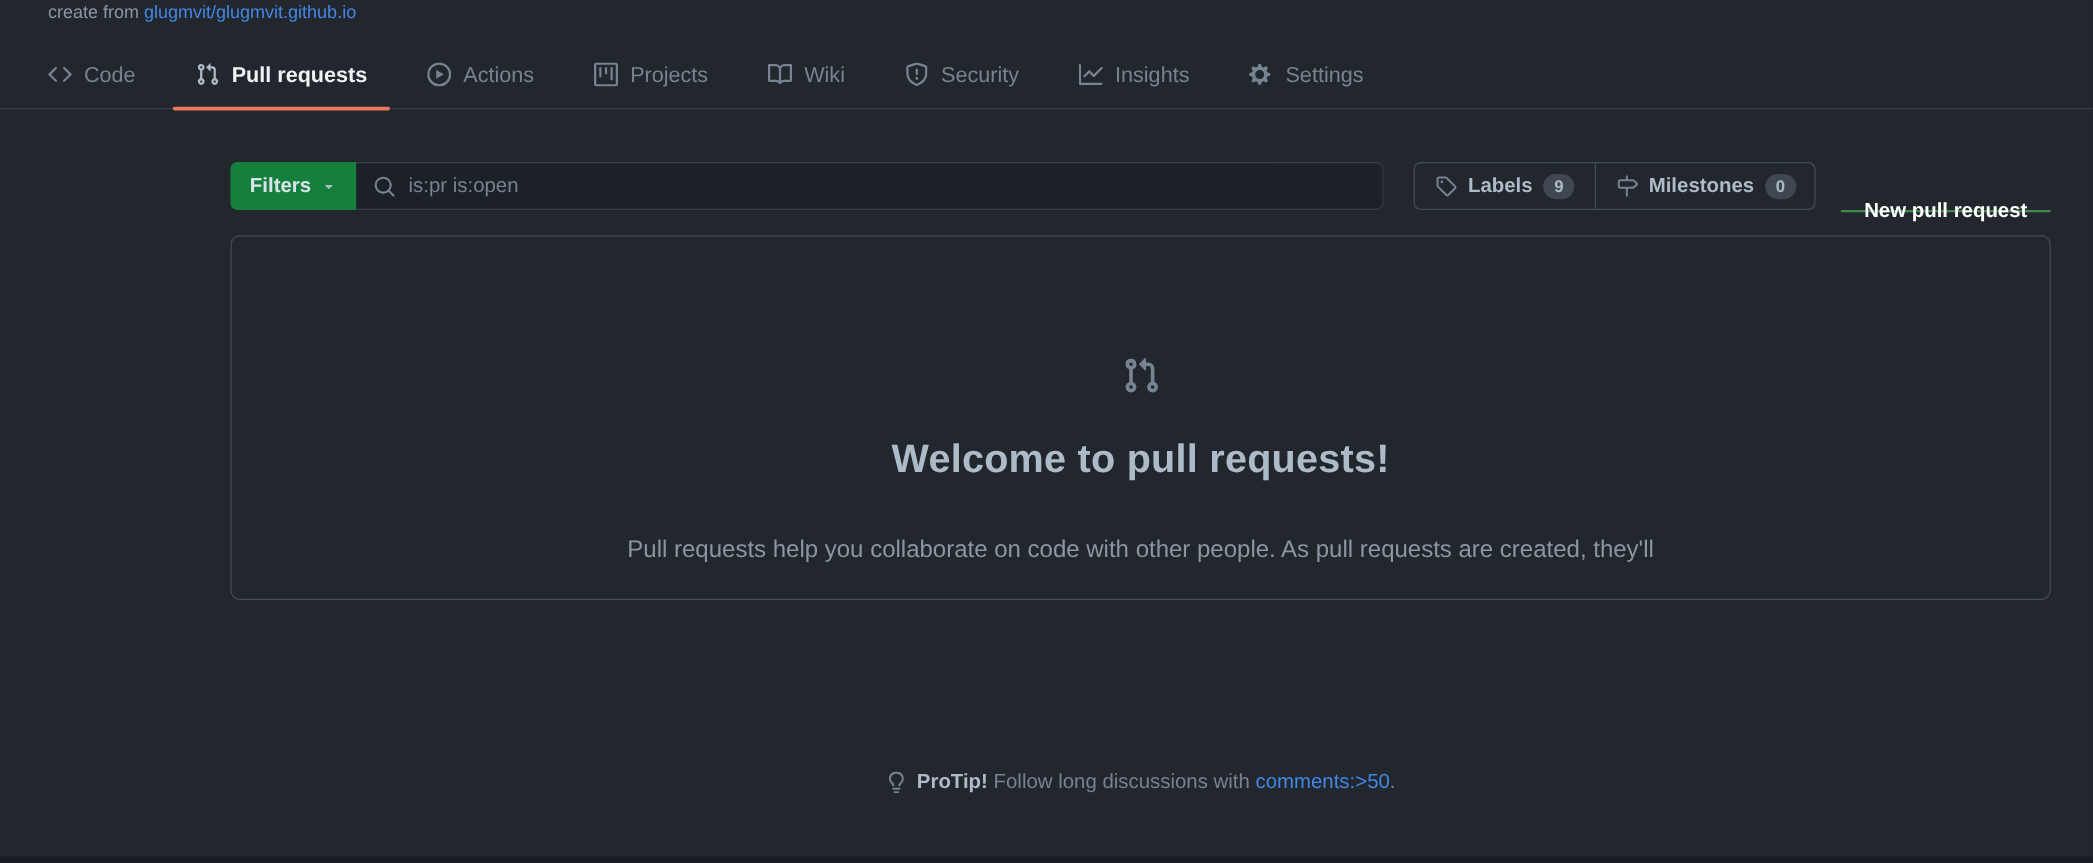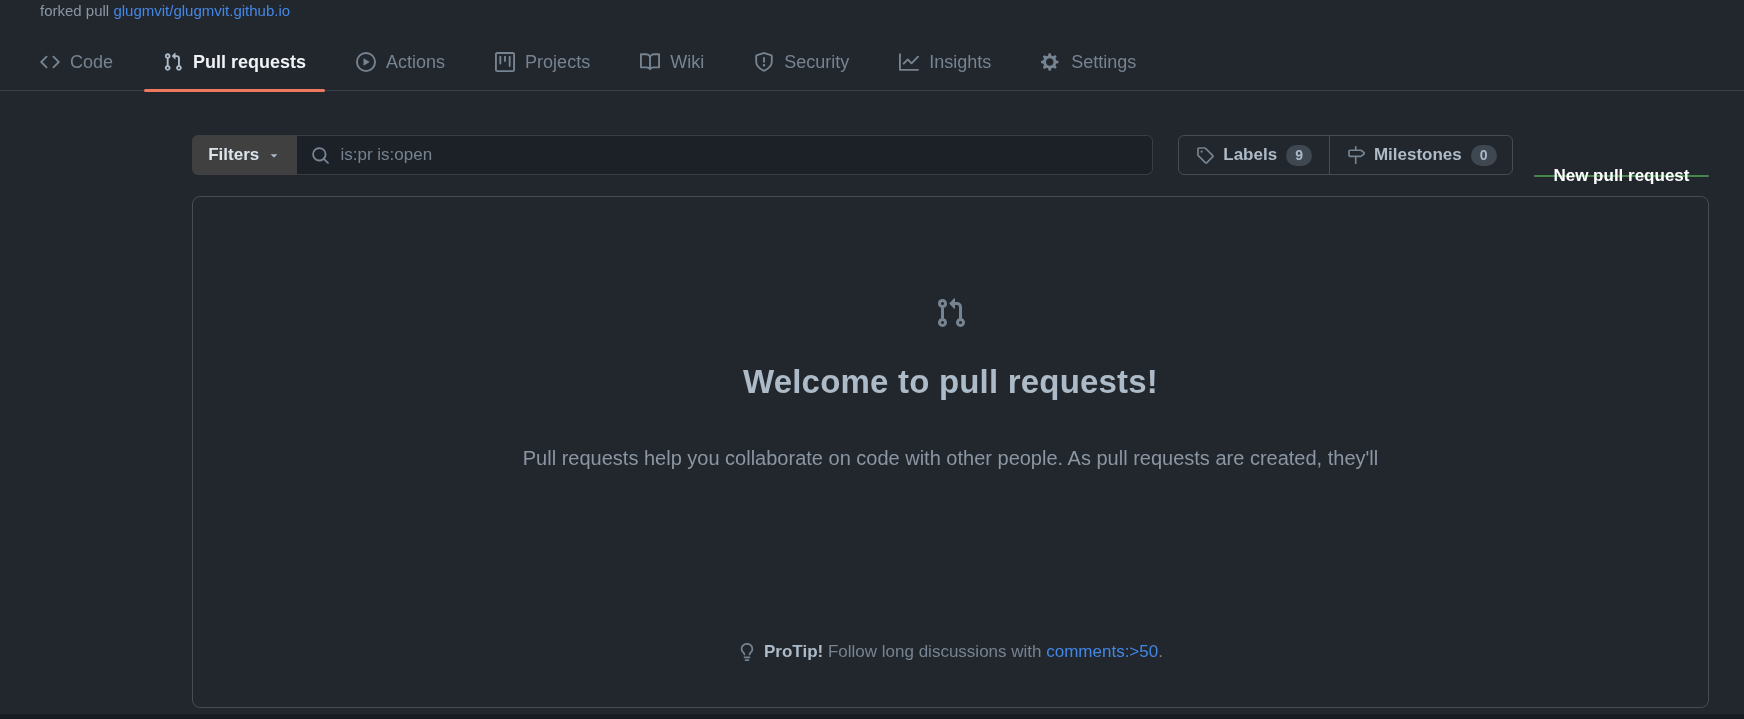--- a/index.html
+++ b/index.html
@@ -38,21 +38,21 @@
     content: ""; position: absolute; left: 1px; right: 1px; bottom: -2px;
     height: 3px; border-radius: 3px; background: #ee795f;
   }
 
   
   .filter-row {
     position: absolute; left: 192px; top: 135px; width: 1517px; height: 40px;
     display: flex; align-items: stretch;
   }
   .filters-btn {
-    width: 106px; background: #404040; border: 0; border-radius: 6px 0 0 6px;
+    width: 106px; background: #15803d; border: 0; border-radius: 6px 0 0 6px;
     color: #dbe4ec; font-weight: 700; font-size: 17px;
     display: flex; align-items: center; justify-content: center; gap: 8px;
     cursor: pointer; font-family: inherit;
   }
   .filters-btn .caret { color: #adbac7; }
   .search-box {
     width: 860px; background: #1c2128; border: 1px solid #373e47; border-left: 0;
     border-radius: 0 6px 6px 0; display: flex; align-items: center;
     padding: 0 14px; gap: 10px; color: #768390;
   }
@@ -80,21 +80,21 @@
     margin-left: 21px; width: 176px; background: #347d39;
     border: 1px solid rgba(205,217,229,0.1); border-radius: 6px;
     color: #ffffff; font-weight: 700; font-size: 17px; cursor: pointer;
     display: flex; align-items: center; justify-content: center;
     font-family: inherit;
     margin-top: 40px;
   }
 
   
   .panel {
-    position: absolute; left: 192px; top: 196px; width: 1517px; height: 512px;
+    position: absolute; left: 192px; top: 196px; width: 1517px; height: 304px;
     border: 1px solid #444c56; border-radius: 8px; text-align: center;
   }
   .blank-icon { margin: 100px auto 0; width: 32px; color: #768390; }
   .blank-title {
     margin-top: 34px; font-size: 33px; font-weight: 700; color: #adbac7;
     letter-spacing: 0.2px;
   }
   .blank-body {
     margin: 42px auto 0; max-width: 1030px; font-size: 20px; line-height: 31px;
     color: #8b96a2;
@@ -113,21 +113,21 @@
 
   .bottom-strip {
     position: absolute; left: 0; bottom: 0; width: 100%; height: 5px;
     background: #171c22;
   }
 </style>
 </head>
 <body>
 
 <div class="fork-line">
-  <span>forked pull</span>
+  <span>create from</span>
   <a href="#">glugmvit/glugmvit.github.io</a>
 </div>
 
 <nav class="repo-nav">
   <div class="tab">
     <span class="ticon">
       <svg width="20" height="20" viewBox="0 0 16 16" fill="currentColor">
           <path d="m11.28 3.22 4.25 4.25a.75.75 0 0 1 0 1.06l-4.25 4.25a.749.749 0 0 1-1.275-.326.749.749 0 0 1 .215-.734L13.94 8l-3.72-3.72a.749.749 0 0 1 .326-1.275.749.749 0 0 1 .734.215Zm-6.56 0a.751.751 0 0 1 1.042.018.751.751 0 0 1 .018 1.042L2.06 8l3.72 3.72a.749.749 0 0 1-.326 1.275.749.749 0 0 1-.734-.215L.47 8.53a.75.75 0 0 1 0-1.06Z"></path>
         </svg>
     </span>

